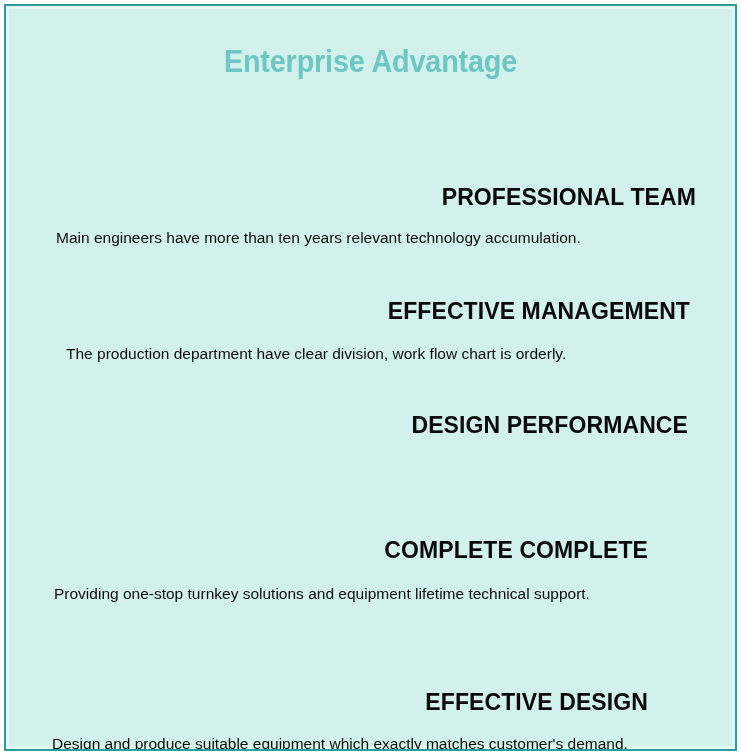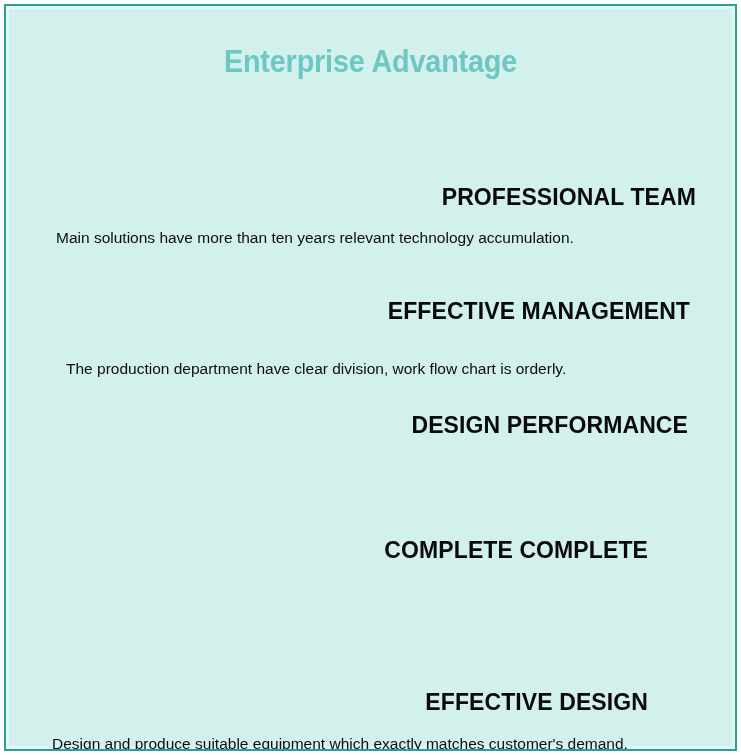--- a/index.html
+++ b/index.html
@@ -90,21 +90,21 @@
   .section-body.justified {
     text-align: justify;
     text-align-last: left;
   }
 
   
   #section-1 { left: 50px; top: 108px; width: 640px; }
   #section-1 .section-body { margin-top: 15px; }
 
   #section-2 { left: 54px; top: 222px; width: 630px; }
-  #section-2 .section-body { margin-top: 32px; margin-left: 6px; }
+  #section-2 .section-body { margin-top: 17px; margin-left: 6px; }
 
   #section-3 { left: 42px; top: 336px; width: 640px; }
   #section-3 .section-body { margin-top: 16px; margin-left: 4px; }
 
   #section-4 { left: 44px; top: 461px; width: 598px; }
   #section-4 .section-body { margin-top: 18px; margin-left: 4px; }
 
   #section-5 { left: 42px; top: 613px; width: 600px; }
   #section-5 .section-body { margin-top: 16px; margin-left: 4px; }
 </style>
@@ -112,34 +112,35 @@
 <body>
 
 <div id="advantage-panel">
 
   <h1 class="panel-title">Enterprise Advantage</h1>
 
   <div class="sections">
 
     <div class="section" id="section-1">
       <h2 class="section-title">PROFESSIONAL TEAM</h2>
-      <p class="section-body">Main solutions have more than ten years relevant technology accumulation.</p>
+      <p class="section-body">Main engineers have more than ten years relevant technology accumulation.</p>
     </div>
 
     <div class="section" id="section-2">
       <h2 class="section-title">EFFECTIVE MANAGEMENT</h2>
       <p class="section-body">The production department have clear division, work flow chart is orderly.</p>
     </div>
 
     <div class="section" id="section-3">
       <h2 class="section-title">DESIGN PERFORMANCE</h2>
     </div>
 
     <div class="section" id="section-4">
       <h2 class="section-title">COMPLETE COMPLETE</h2>
+      <p class="section-body justified">Providing one-stop turnkey solutions and equipment lifetime technical support.</p>
     </div>
 
     <div class="section" id="section-5">
       <h2 class="section-title">EFFECTIVE DESIGN</h2>
       <p class="section-body">Design and produce suitable equipment which exactly matches customer's demand.</p>
     </div>
 
   </div>
 </div>
 

